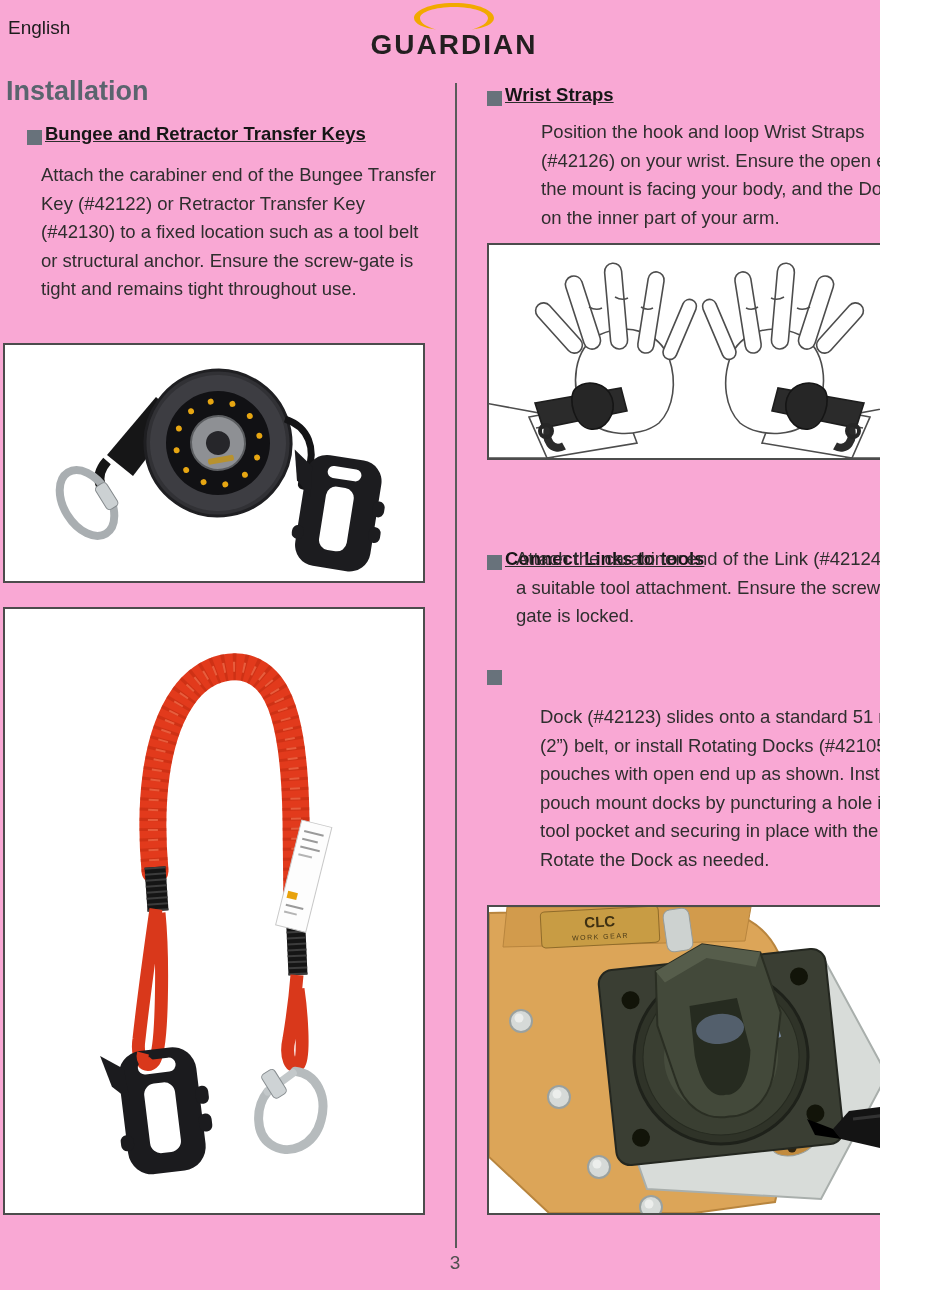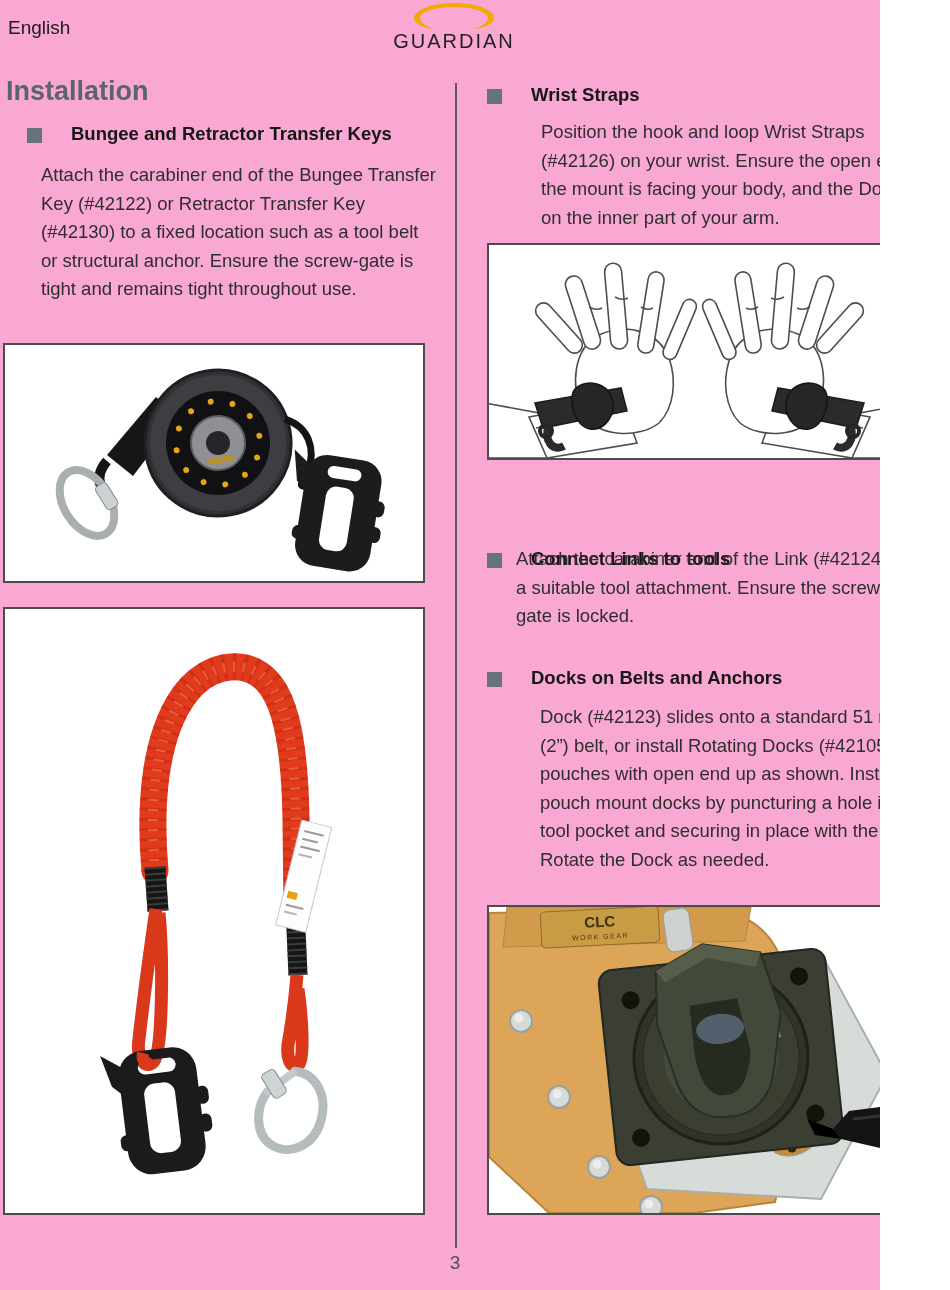--- a/index.html
+++ b/index.html
@@ -4,24 +4,24 @@
 <style>
   * { margin:0; padding:0; box-sizing:border-box; }
   html,body { background:#ffffff; }
   .page {
     position:relative; width:880px; height:1290px; background:#f9a8d4;
     font-family:"Liberation Sans", sans-serif; color:#2d2d2d; overflow:hidden;
   }
   .lang { position:absolute; left:8px; top:17px; font-size:19px; color:#1c1c1c; }
   .logo { position:absolute; left:363px; top:3px; width:182px; text-align:center; }
   .logo svg { display:block; margin:0 auto; }
-  .brand { font-size:20px; font-weight:400; letter-spacing:2px; color:#231f20; line-height:1; margin-top:1px; }
+  .brand { font-size:28px; font-weight:700; letter-spacing:2px; color:#231f20; line-height:1; margin-top:1px; }
   .divider { position:absolute; left:455px; top:83px; width:2px; height:1165px; background:#5a5a5a; }
   .title { position:absolute; left:6px; top:76px; font-size:27px; font-weight:bold; color:#5a646e; }
-  .sec-head { position:absolute; display:flex; align-items:center; gap:29px; }
+  .sec-head { position:absolute; display:flex; align-items:flex-end; gap:3px;text-decoration:underline; }
   .bullet { width:15px; height:15px; background:#68727b; flex:0 0 auto; margin-top:3px; }
   .sec-head h3 { font-size:18.5px; font-weight:bold; color:#161616; line-height:1.2; }
   .para { position:absolute; font-size:18.5px; line-height:28.5px; color:#2e2e2e; }
   .figure { position:absolute; border:2px solid #4c4c4c; background:#fff; overflow:hidden; }
   .figure svg { display:block; }
   .pagenum { position:absolute; left:425px; top:1252px; width:60px; text-align:center; font-size:19px; color:#4f4f4f; }
 </style>
 </head>
 <body>
 
@@ -188,21 +188,20 @@
   </div>
 
   <div class="sec-head" style="left:487px; top:508px; width:425px;margin-top:40px;">
     <span class="bullet"></span>
     <h3>Connect Links to tools</h3>
   </div>
   <p class="para" style="left:516px; top:545px; width:398px;">Attach the carabiner end of the Link (#42124) to a suitable tool attachment. Ensure the screw gate is locked.</p>
 
   <div class="sec-head" style="left:487px; top:667px; width:425px;">
     <span class="bullet"></span>
-    <h3>Docks on Belts and Anchors</h3>
   </div>
   <p class="para" style="left:540px; top:703px; width:400px;">Dock (#42123) slides onto a standard 51 mm (2”) belt, or install Rotating Docks (#42105) onto pouches with open end up as shown. Install pouch mount docks by puncturing a hole in the tool pocket and securing in place with the nut. Rotate the Dock as needed.</p>
 
   <div class="figure" style="left:487px; top:905px; width:425px; height:310px;">
     <svg width="421" height="306" viewBox="0 0 421 306">
 
       <path d="M0,6 L205,0 C252,2 276,18 289,45 L303,92 C313,136 313,178 303,218 L286,295 L205,306 L60,306 L0,250 Z" fill="#DCA558" stroke="#B8853E" stroke-width="2"></path>
       <polygon points="18,0 262,0 256,34 14,40" fill="#D29B4C" stroke="#B8853E"></polygon>
 
       <g transform="rotate(-3 112 20)">

